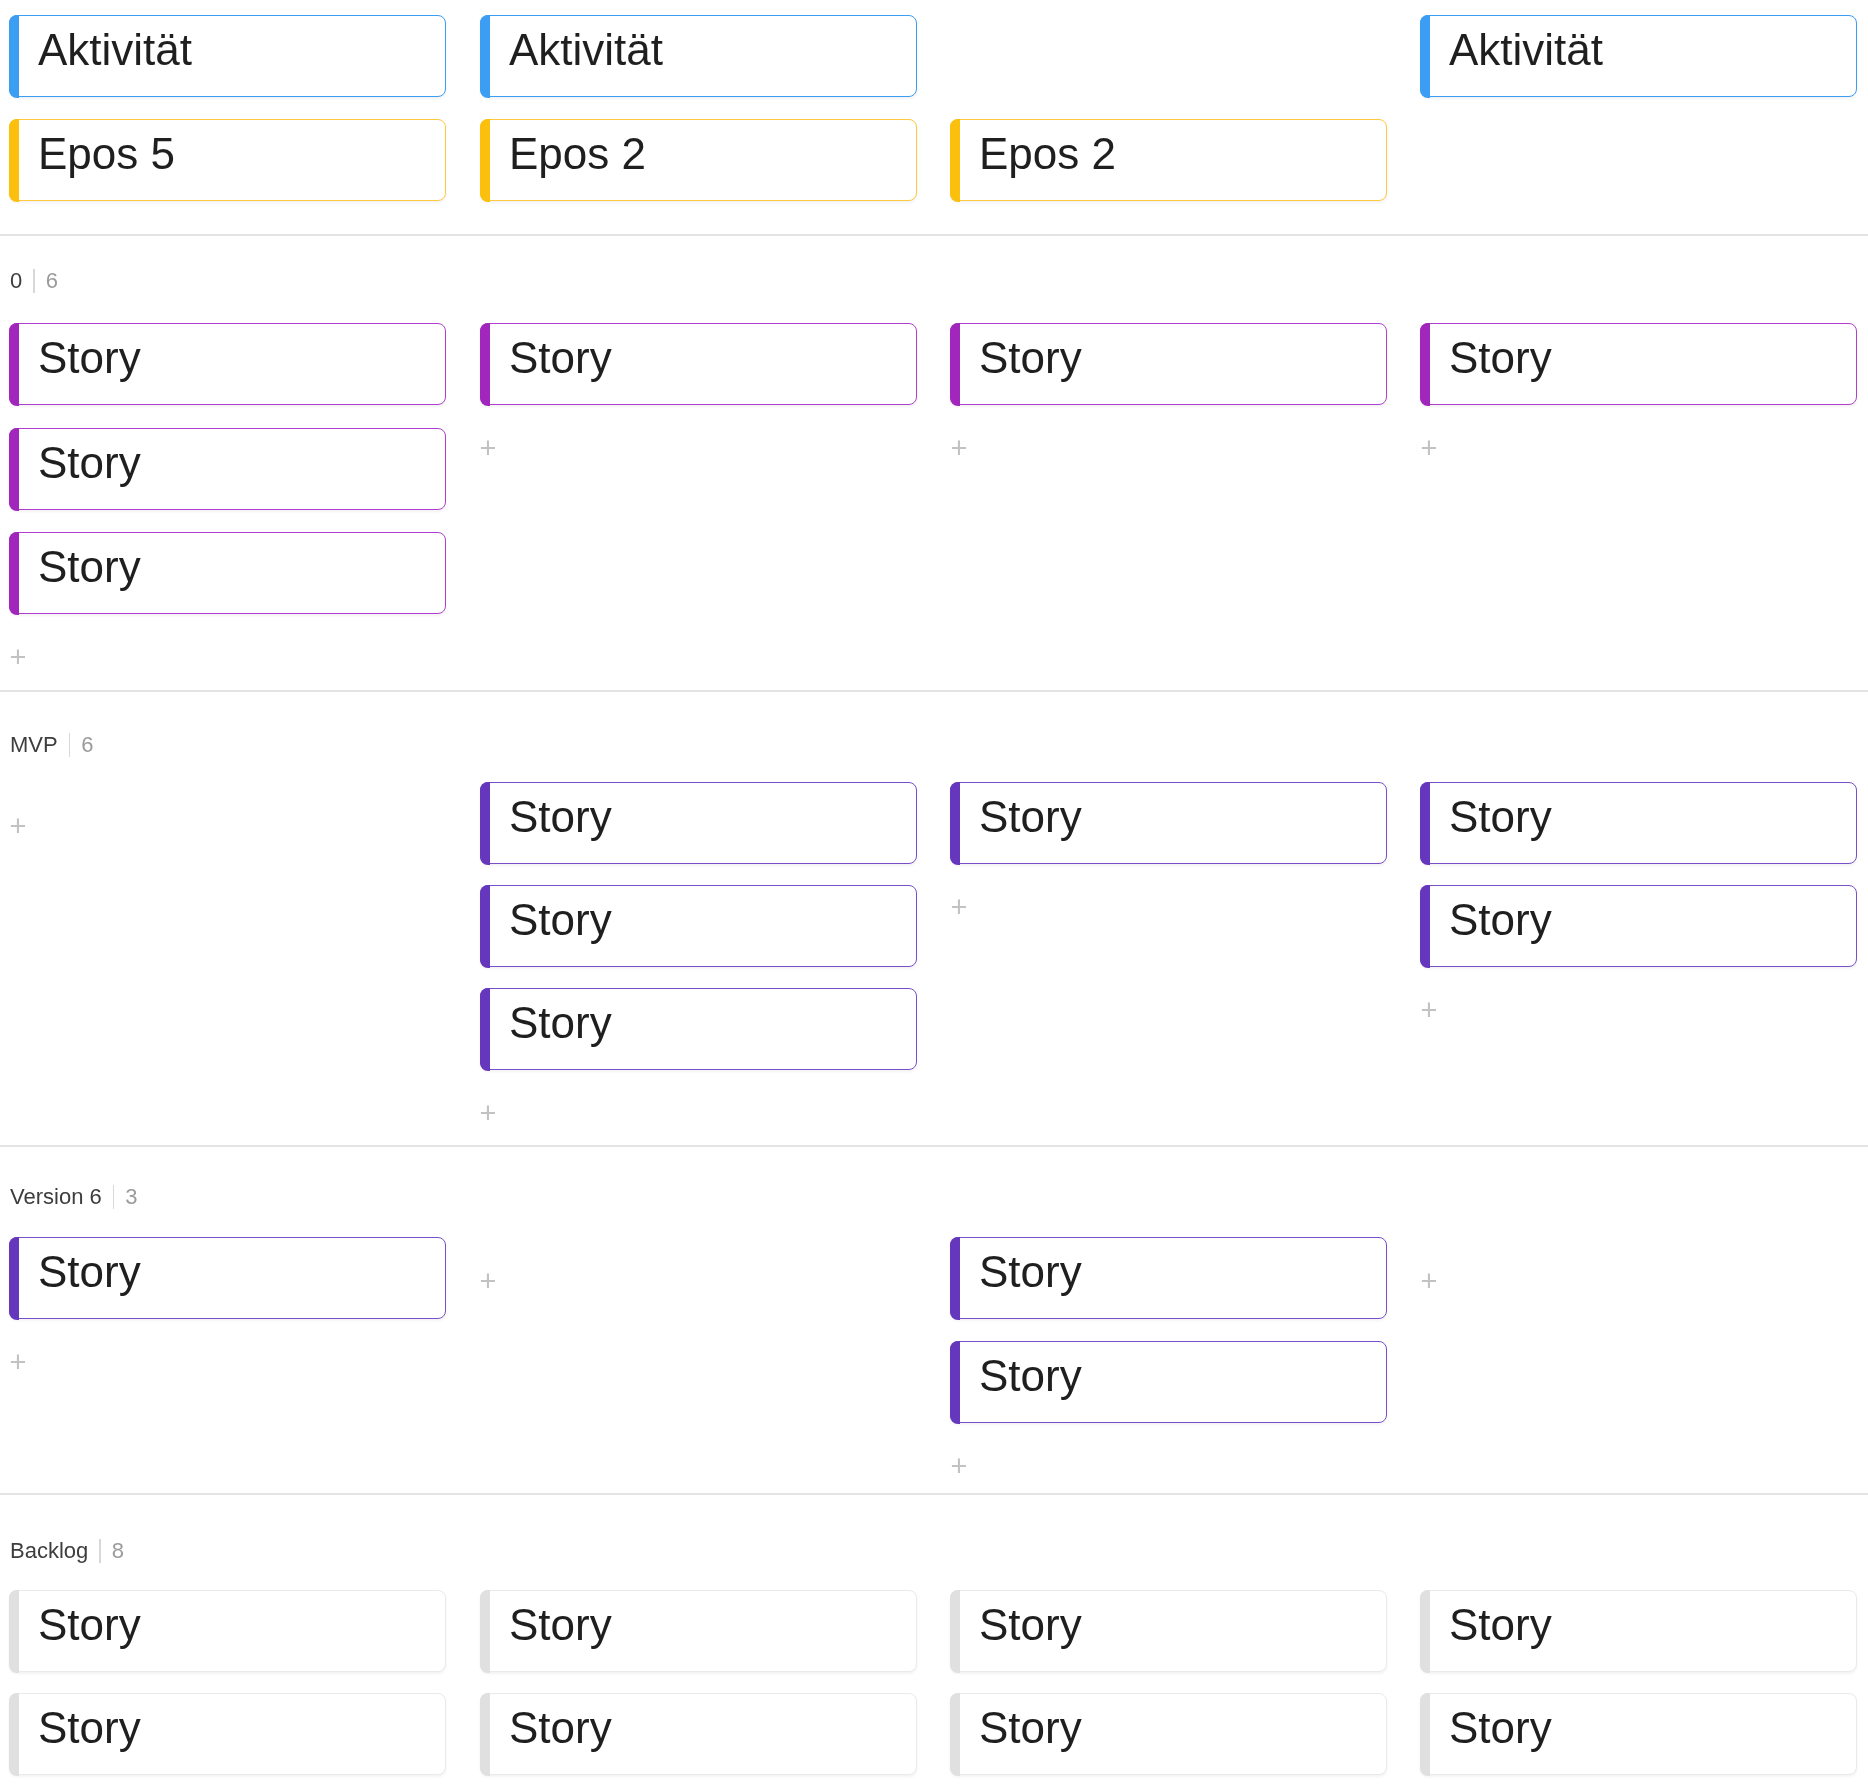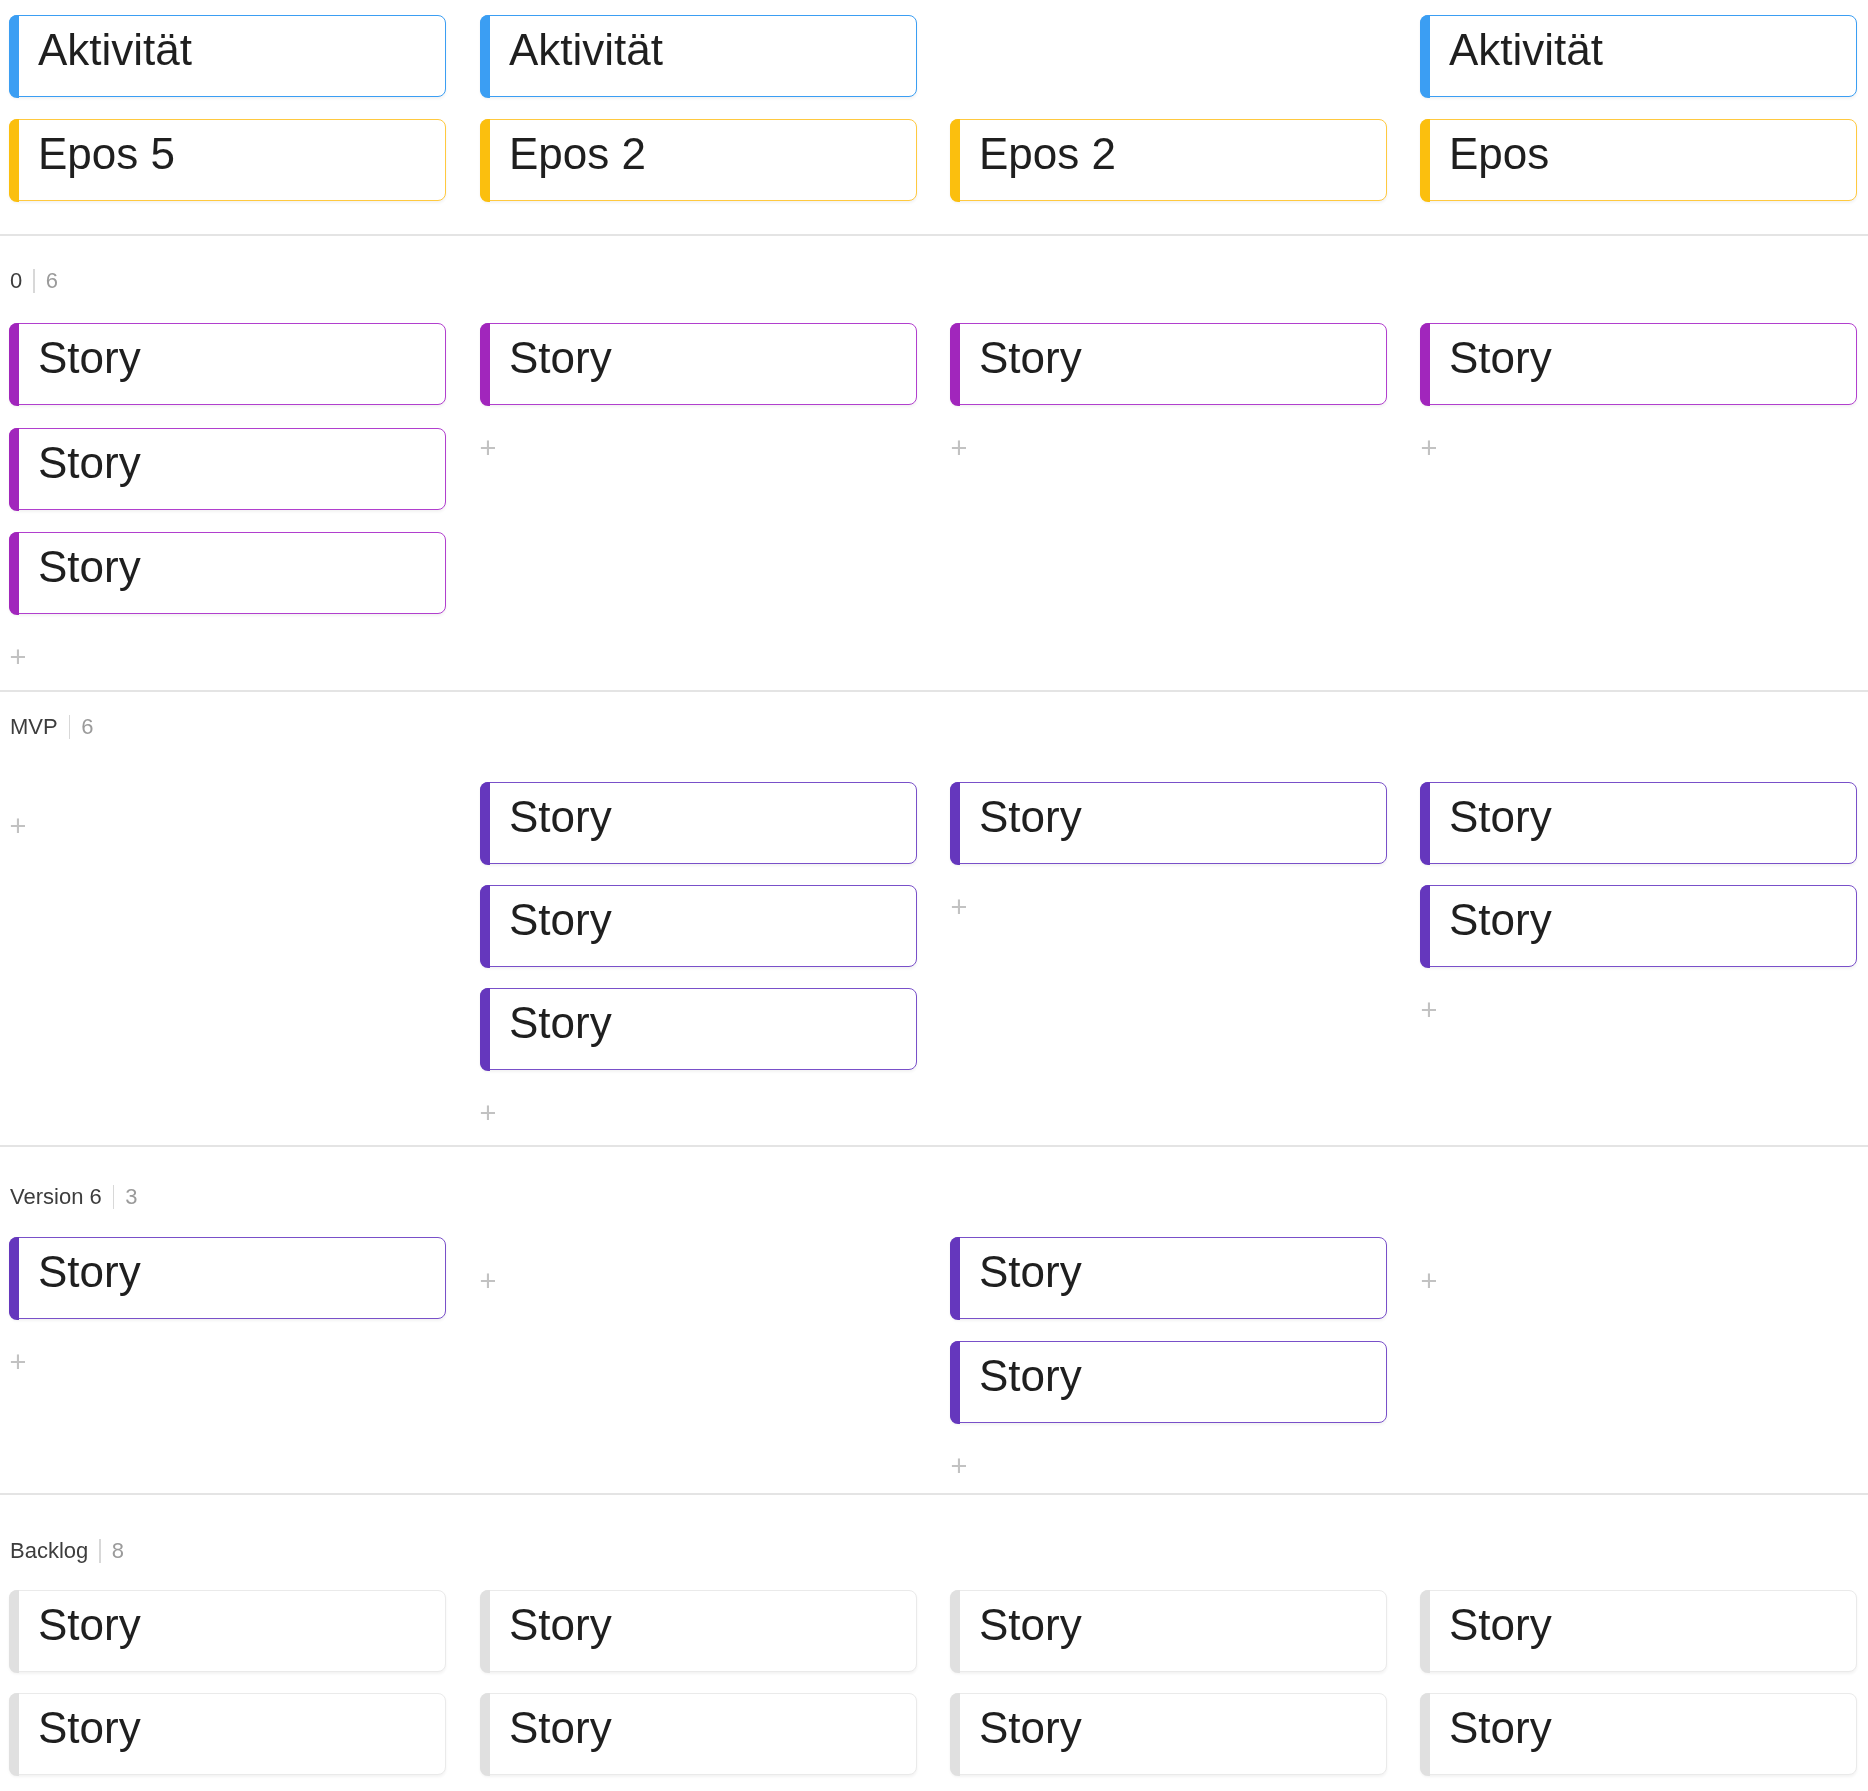--- a/index.html
+++ b/index.html
@@ -127,24 +127,20 @@
     <span class="txt">Epos 5</span>
   </div>
   <div class="card tone-epic" style="left:480px;top:119px">
     <span class="bar"></span>
     <span class="txt">Epos 2</span>
   </div>
   <div class="card tone-epic" style="left:950px;top:119px">
     <span class="bar"></span>
     <span class="txt">Epos 2</span>
   </div>
-  <div class="card tone-epic" style="left:1420px;top:119px">
-    <span class="bar"></span>
-    <span class="txt">Epos</span>
-  </div>
 
   <div class="divider" style="top:234px"></div>
   <div class="section-label" style="top:268px">
     <span>0</span>
     <span class="sep"></span>
     <span class="count">6</span>
   </div>
 
   <div class="card tone-a" style="left:9px;top:323px">
     <span class="bar"></span>
@@ -170,21 +166,21 @@
     <span class="bar"></span>
     <span class="txt">Story</span>
   </div>
 
   <div class="plus" style="left:9px;top:649px">+</div>
   <div class="plus" style="left:479px;top:440px">+</div>
   <div class="plus" style="left:950px;top:440px">+</div>
   <div class="plus" style="left:1420px;top:440px">+</div>
 
   <div class="divider" style="top:690px"></div>
-  <div class="section-label" style="top:714px">
+  <div class="section-label" style="top:732px">
     <span>MVP</span>
     <span class="sep"></span>
     <span class="count">6</span>
   </div>
 
   <div class="card tone-b" style="left:480px;top:782px">
     <span class="bar"></span>
     <span class="txt">Story</span>
   </div>
   <div class="card tone-b" style="left:480px;top:885px">

